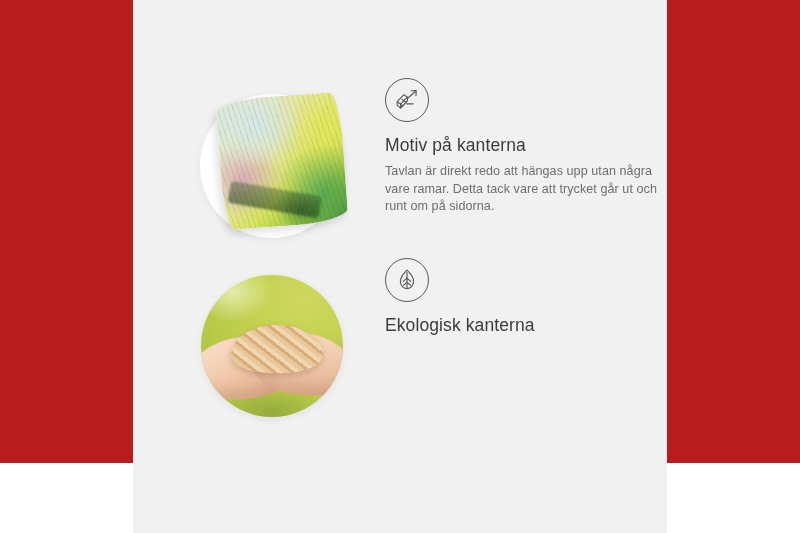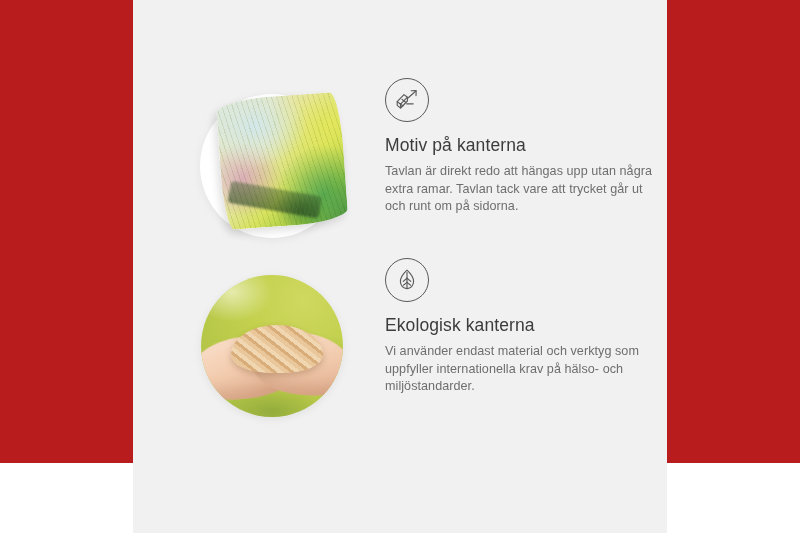--- a/index.html
+++ b/index.html
@@ -226,21 +226,21 @@
             <path d="M6.6 17.2 L6.6 21.0 L13.4 14.0 L13.4 10.2"></path>
             <path d="M3.2 14.6 L3.2 18.4 L6.6 21.0"></path>
             <path d="M8.0 12.4 L11.4 15.0"></path>
             <path d="M5.6 16.4 L9.0 19.0"></path>
             <path d="M14.0 11.0 L21.6 4.2"></path>
             <path d="M17.2 3.8 L22.2 3.6 L22.0 8.6"></path>
             <path d="M12.6 16.8 L19.2 16.8"></path>
           </svg>
         </div>
         <h2 class="title">Motiv på kanterna</h2>
-        <p class="body">Tavlan är direkt redo att hängas upp utan några extra ramar. Tavlan tack vare att trycket går ut och runt om på sidorna.</p>
+        <p class="body">Tavlan är direkt redo att hängas upp utan några vare ramar. Detta tack vare att trycket går ut och runt om på sidorna.</p>
       </div>
     </div>
 
     <div class="feature feature-2">
 
       <div class="media">
         <div class="disc-photo">
           <div class="blur-grass"></div>
           <div class="hand-left"></div>
           <div class="hand-right"></div>
@@ -253,18 +253,17 @@
           <svg width="26" height="26" viewBox="0 0 26 26" fill="none" stroke="#5a5a5a" stroke-width="1.15" stroke-linecap="round" stroke-linejoin="round">
             <path d="M13 3.2 C17.6 7.4 19.6 11.4 19.6 14.6 C19.6 18.7 16.7 21.6 13 21.6 C9.3 21.6 6.4 18.7 6.4 14.6 C6.4 11.4 8.4 7.4 13 3.2 Z"></path>
             <path d="M13 5.6 L13 21.4"></path>
             <path d="M13 11.2 L9.2 14.4"></path>
             <path d="M13 11.2 L16.8 14.4"></path>
             <path d="M13 15.4 L9.4 18.2"></path>
             <path d="M13 15.4 L16.6 18.2"></path>
           </svg>
         </div>
         <h2 class="title">Ekologisk kanterna</h2>
-        <p class="body">Vi använder endast material och verktyg som uppfyller internationella krav på hälso- och miljöstandarder.</p>
       </div>
     </div>
 
   </div>
 </div>
 
 </body></html>

